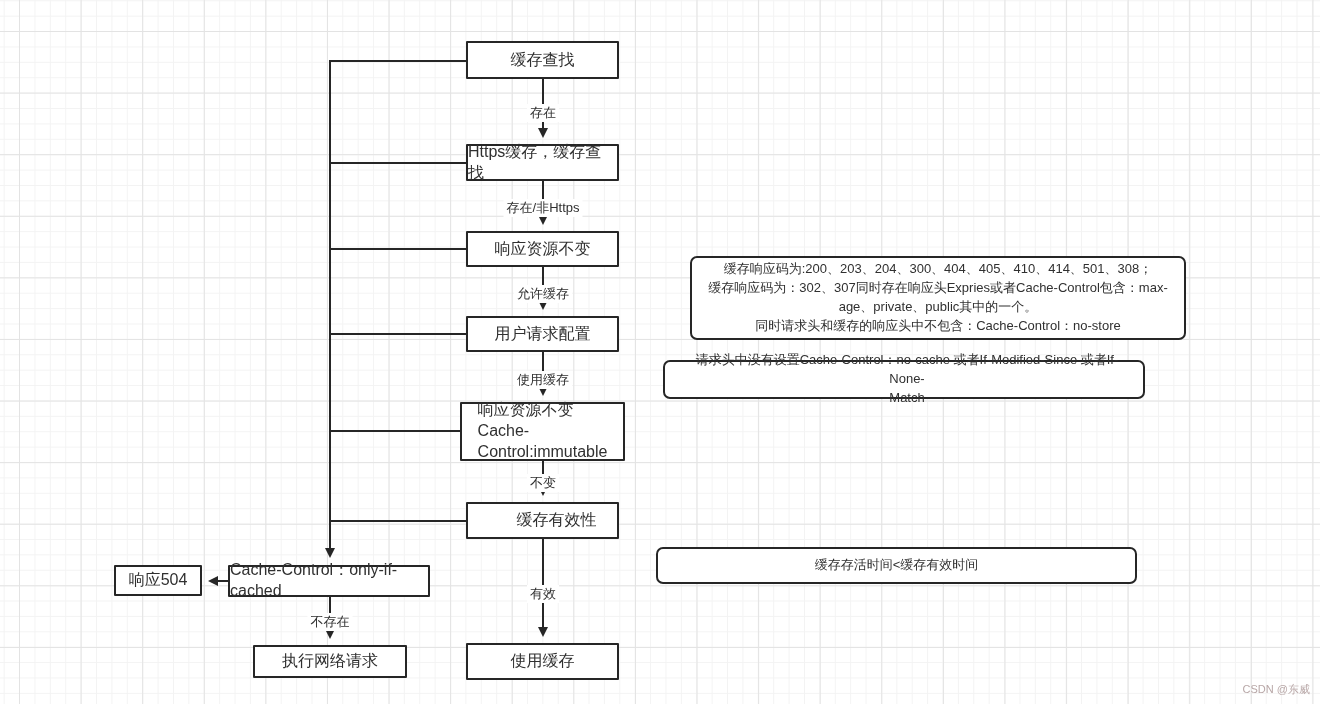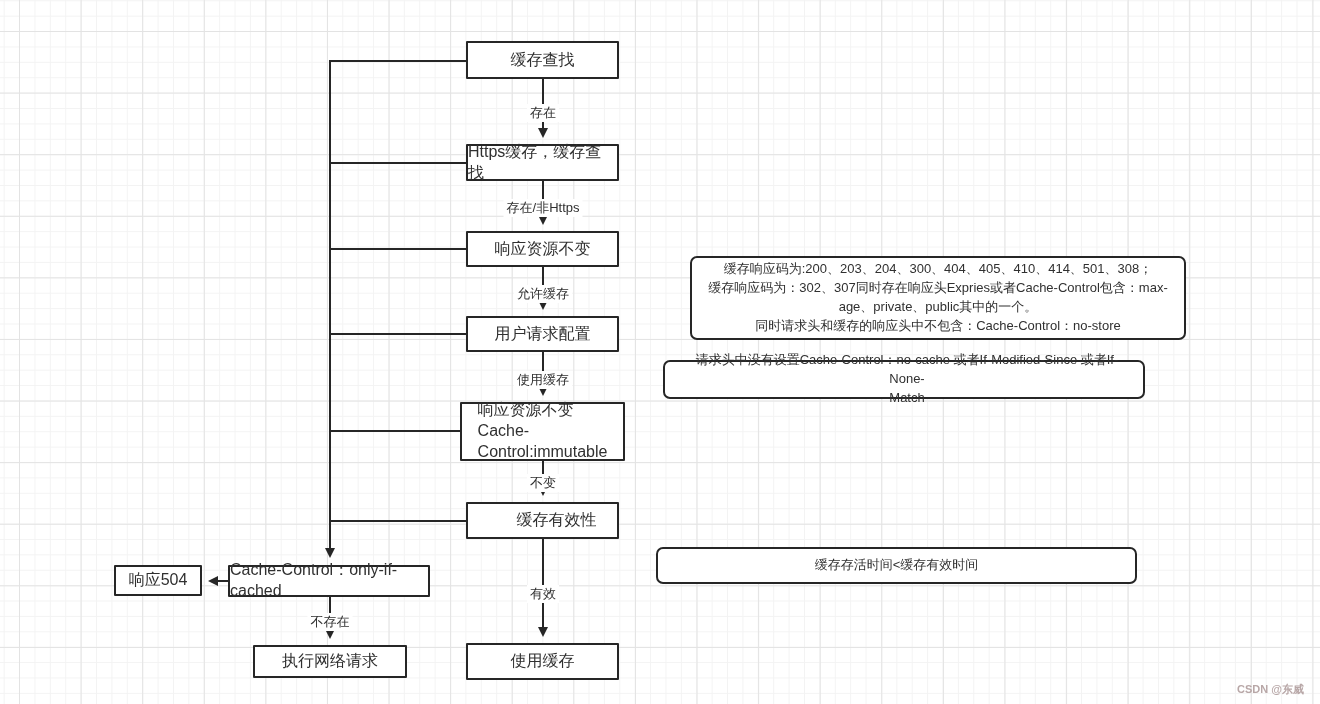--- a/index.html
+++ b/index.html
@@ -61,26 +61,25 @@
     justify-content: center;
     text-align: center;
     font-size: 13px;
     line-height: 1.45;
     white-space: pre-line;
     padding: 4px 8px;
     z-index: 2;
   }
   .watermark {
     position: absolute;
-    right: 16px;
+    right: 10px;
     bottom: 7px;
     font-size: 11px;
     color: #b8a7a7;
     z-index: 4;
-    font-weight: bold;
   }
 
   
   #n-cache-lookup     { left: 466px; top: 41px;  width: 153px; height: 38px; }
   #n-https-cache      { left: 466px; top: 144px; width: 153px; height: 37px; }
   #n-response-code    { left: 466px; top: 231px; width: 153px; height: 36px; }
   #n-user-config      { left: 466px; top: 316px; width: 153px; height: 36px; }
   #n-immutable        { left: 460px; top: 402px; width: 165px; height: 59px; }
   #n-cache-validity   { left: 466px; top: 502px; width: 153px; height: 37px; padding-left: 28px; }
   #n-use-cache        { left: 466px; top: 643px; width: 153px; height: 37px; }

